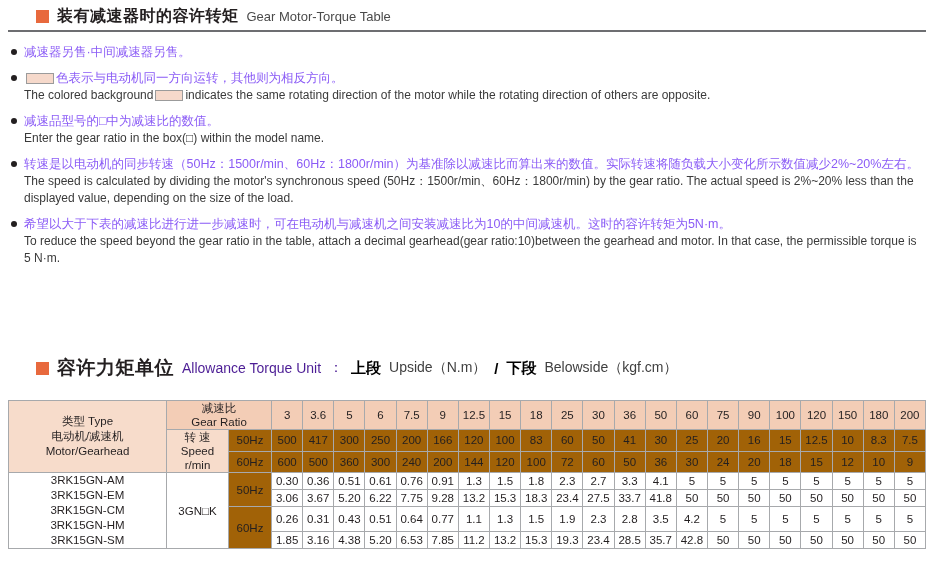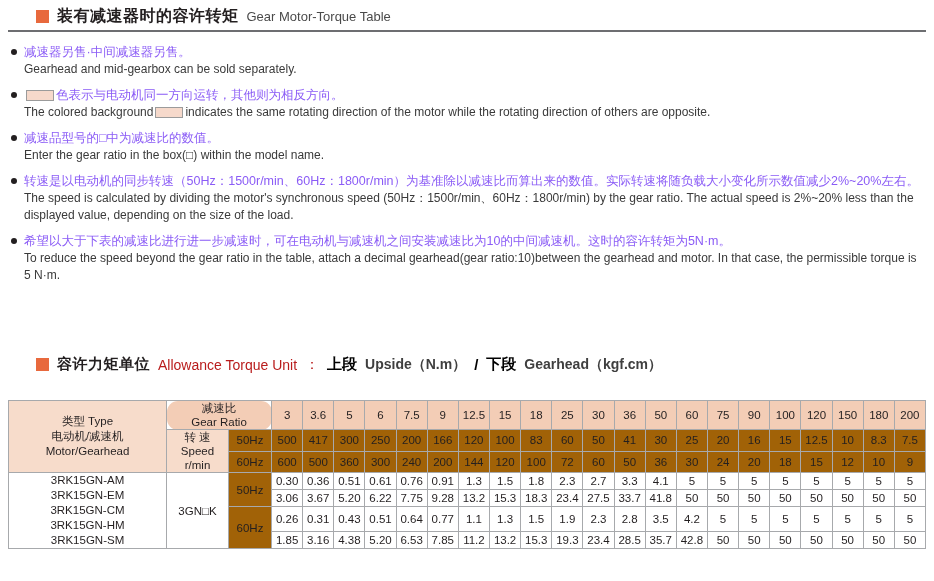--- a/index.html
+++ b/index.html
@@ -37,40 +37,40 @@
   }
   .note .en-line{
     font-size:12px;color:#3a3a3a;line-height:17px;padding-left:14px;
   }
   .swatch{
     display:inline-block;width:26px;height:9px;background:#f6d9cb;border:1px solid #9b9b9b;
     vertical-align:middle;margin:0 2px;
   }
 
   #unit-block{position:absolute;left:8px;top:355px;}
-  #unit-block .cn{font-size:15px;}
-  #unit-block .en{font-size:14px;color:#b91c1c;}
+  #unit-block .cn{font-size:19px;}
+  #unit-block .en{font-size:14px;color:#4c1d95;}
   #unit-block .seg{font-size:15px;font-weight:bold;color:#000000;}
-  #unit-block .segen{font-size:14px;color:#3f3f3f;font-weight:bold;}
+  #unit-block .segen{font-size:14px;color:#3f3f3f;font-weight:normal;}
 
   
   .tbl-wrap{position:absolute;left:8px;top:400px;width:918px;}
   table.gm{border-collapse:collapse;width:918px;table-layout:fixed;}
   table.gm td{
     border:1px solid #a7a9ac;
     font-size:11.5px;
     text-align:center;
     color:#231f20;
     padding:0;
     height:16px;
   }
   .type-cell{
     background:#f7dccb;font-size:11.5px;line-height:15px;padding:4px 2px;
   }
-  .ratio-hd{background:#f3cdb6;font-size:12px;line-height:14px;padding:3px 0;font-weight:normal;border-radius:11px;}
+  .ratio-hd{background:#f3cdb6;font-size:12px;line-height:14px;padding:3px 0;font-weight:normal;}
   .num-hd{background:#f3cdb6;font-size:12px;}
   .speed-lbl{background:#f7dccb;font-size:11.5px;line-height:14px;margin-top:40px;}
   .hz{background:#a16207;font-size:11.5px;}
   .model-cell{
     background:#ffffff;text-align:center;font-size:11.5px;line-height:15px;padding:3px 0;
   }
   .gn-cell{background:#ffffff;font-size:12px;}
   .val{background:#ffffff;}
   .tall{height:19px;}
 </style>
@@ -83,21 +83,20 @@
     <span class="marker"></span>
     <span class="cn">装有减速器时的容许转矩</span>
     <span class="en">Gear Motor-Torque Table</span>
   </div>
   <div class="title-underline"></div>
 
   <div class="notes">
 
     <div class="note">
       <div class="cn-line"><span class="bullet"></span><span>减速器另售·中间减速器另售。</span></div>
-      <div class="en-line">Gearhead and mid-gearbox can be sold separately.</div>
     </div>
 
     <div class="note">
       <div class="cn-line">
         <span class="bullet"></span>
         <span class="swatch"></span><span>色表示与电动机同一方向运转，其他则为相反方向。</span>
       </div>
       <div class="en-line">
         <span>The colored background</span><span class="swatch"></span><span>indicates the same rotating direction of the motor while the rotating direction of others are opposite.</span>
       </div>
@@ -122,21 +121,21 @@
 
   <div id="unit-block" class="sec-head">
     <span class="marker"></span>
     <span class="cn">容许力矩单位</span>
     <span class="en">Allowance Torque Unit</span>
     <span class="en">：</span>
     <span class="seg">上段</span>
     <span class="segen">Upside（N.m）</span>
     <span class="seg">/</span>
     <span class="seg">下段</span>
-    <span class="segen">Gearhead（kgf.cm）</span>
+    <span class="segen">Belowside（kgf.cm）</span>
   </div>
 
   <div class="tbl-wrap">
     <table class="gm">
       <colgroup>
         <col style="width:158px">
         <col style="width:62px">
         <col style="width:43px">
         <col id="cols-rest">
       </colgroup>

